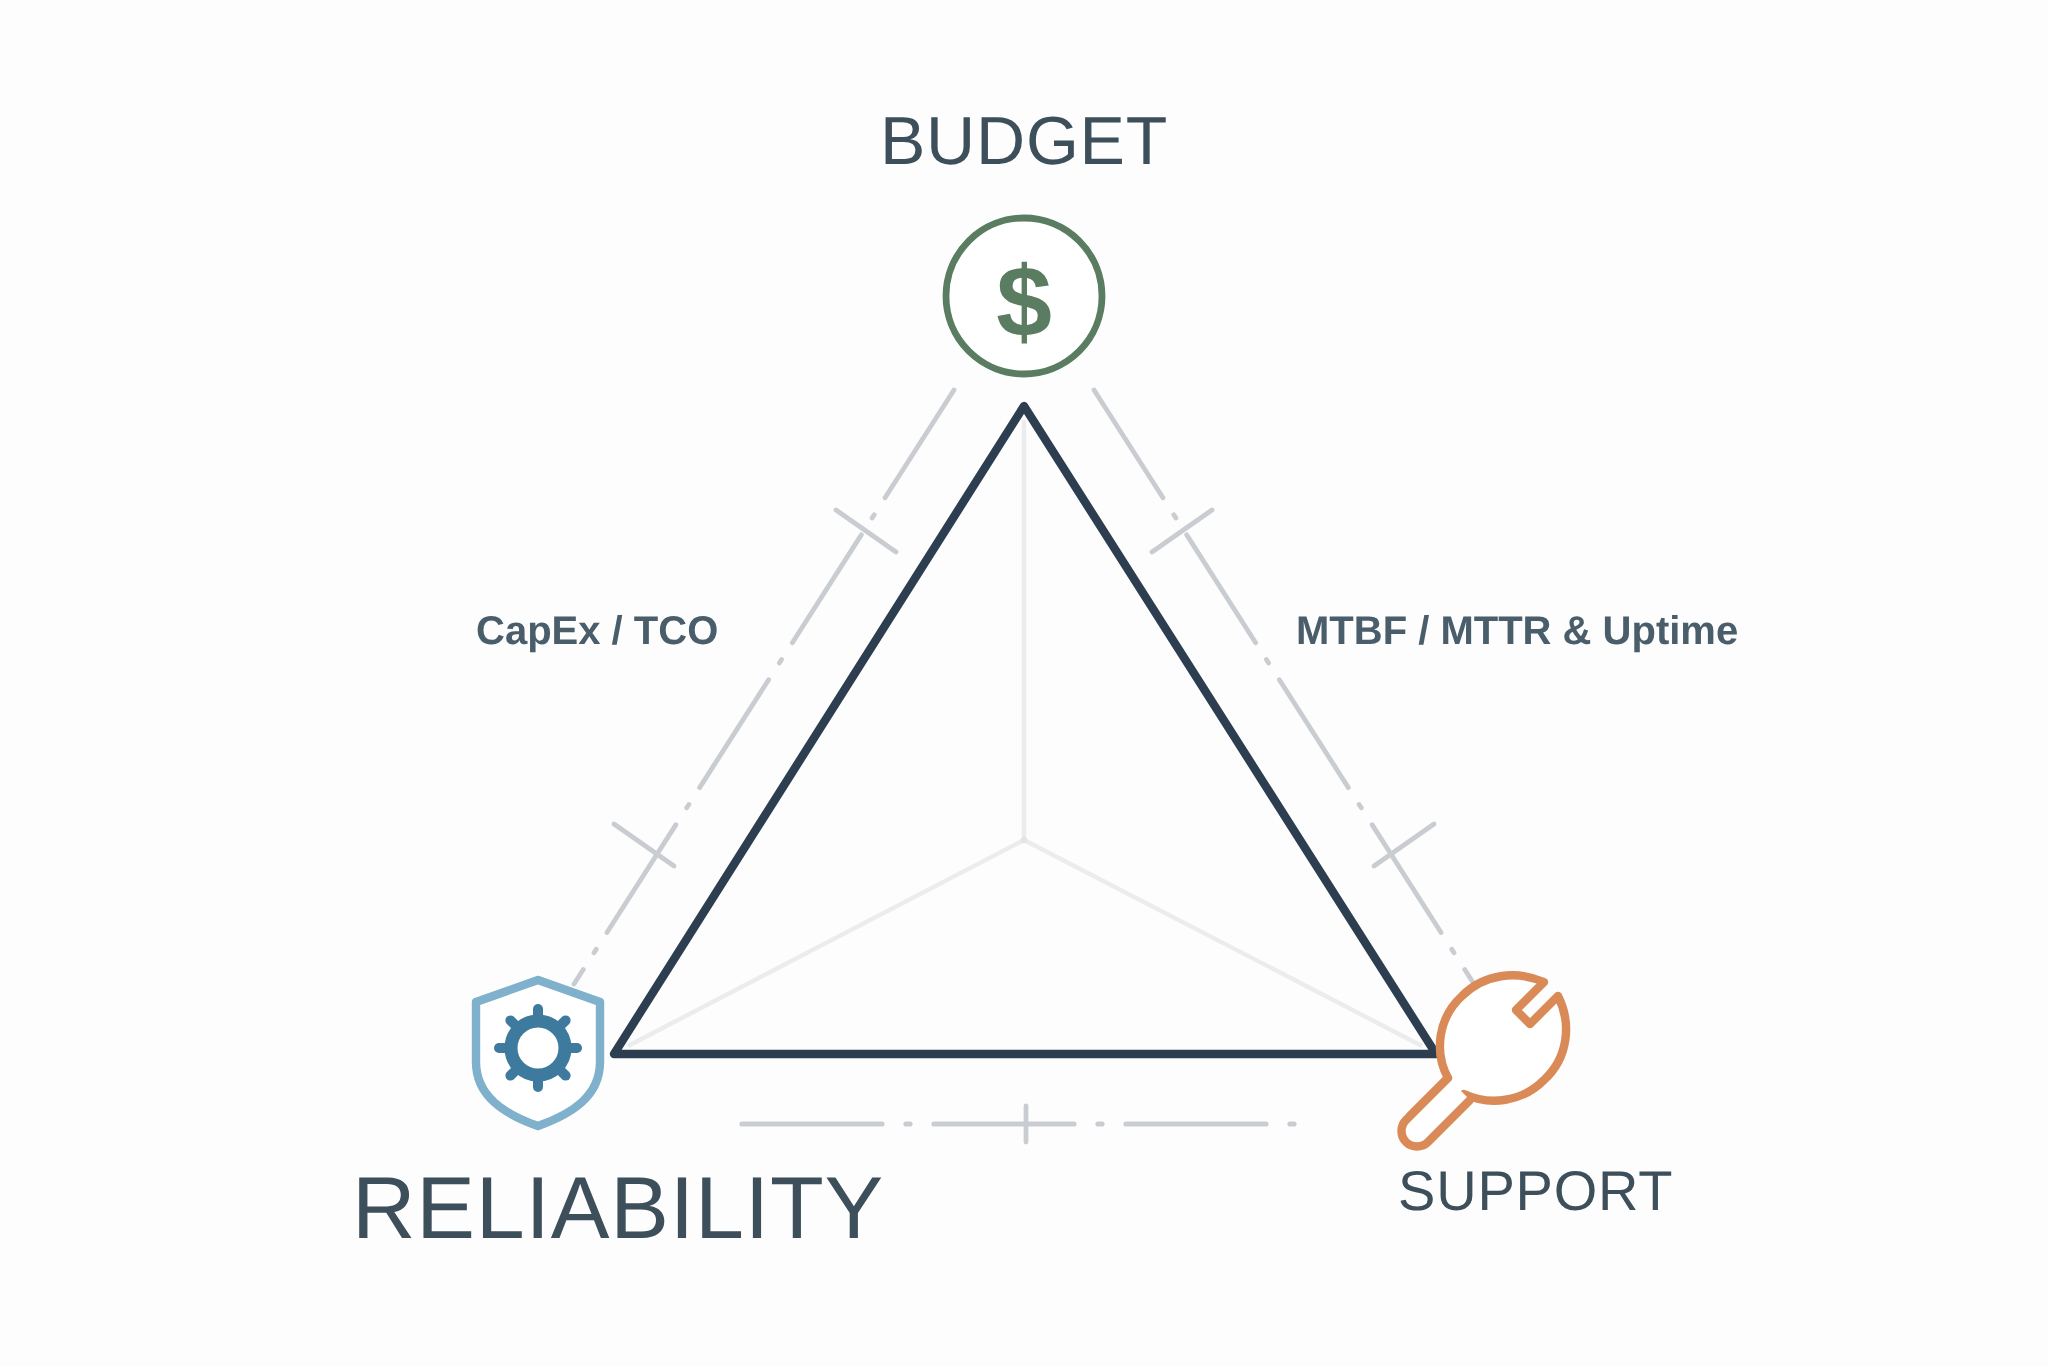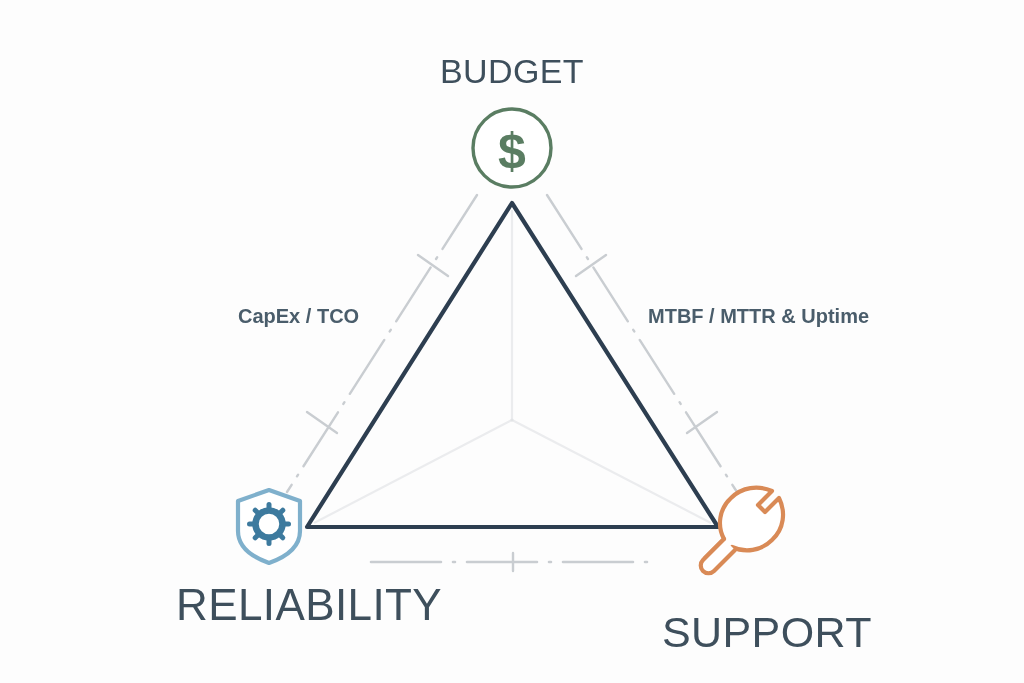--- a/index.html
+++ b/index.html
@@ -41,24 +41,23 @@
     width: 1024px;
     text-align: center;
     font-size: 34px;
   }
   #label-reliability {
     left: 176px;
     top: 580px;
     font-size: 44px;
   }
   #label-support {
-    left: 662px;
+    left: 699px;
     top: 580px;
-    font-size: 43px;
-    margin-top: 28px;
+    font-size: 28px;
   }
   .edge-label {
     position: absolute;
     font-family: "Liberation Sans", sans-serif;
     font-size: 20px;
     color: #4a5d6b;
     white-space: nowrap;
     font-weight: bold;
   }
   #edge-label-left {

